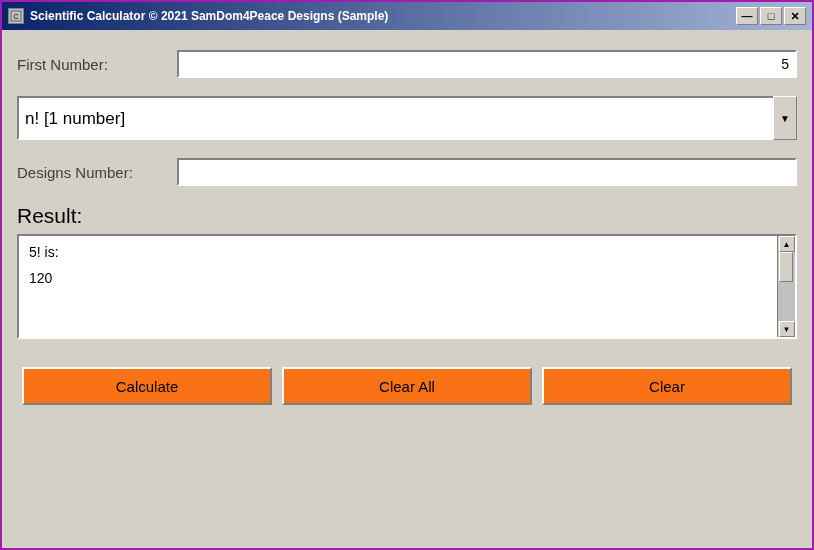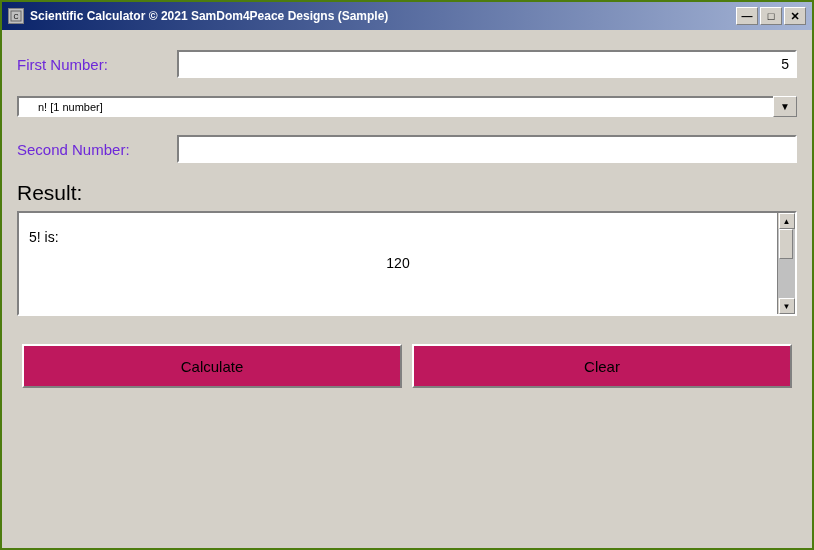--- a/index.html
+++ b/index.html
@@ -14,21 +14,21 @@
       background: #d4d0c8;
       font-family: 'Segoe UI', Tahoma, Geneva, Verdana, sans-serif;
       font-size: 14px;
       overflow: hidden;
     }
 
     .window {
       width: 814px;
       height: 550px;
       background: #d4d0c8;
-      border: 2px solid #4d7c0f;
+      border: 2px solid #a21caf;
       display: flex;
       flex-direction: column;
     }
 
     .title-bar {
       background: linear-gradient(to right, #0a246a, #a6b5d6);
       color: white;
       padding: 4px 6px;
       display: flex;
       align-items: center;
@@ -92,21 +92,21 @@
     .field-row {
       display: flex;
       align-items: center;
       margin-bottom: 18px;
     }
 
     .field-label {
       width: 160px;
       font-size: 15px;
       font-weight: normal;
-      color: #6d28d9;
+      color: #404040;
       flex-shrink: 0;
     }
 
     .field-input {
       flex: 1;
       height: 28px;
       background: white;
       border: 2px inset #808080;
       border-color: #808080 #ffffff #ffffff #808080;
       border-style: solid;
@@ -121,26 +121,26 @@
       text-align: left;
     }
 
     .select-wrapper {
       flex: 1;
       position: relative;
     }
 
     .select-wrapper select {
       width: 100%;
-      height: 21px;
+      height: 44px;
       background: white;
       border: 2px solid;
       border-color: #808080 #ffffff #ffffff #808080;
-      padding: 2px 19px;
-      font-size: 11px;
+      padding: 2px 6px;
+      font-size: 17px;
       outline: none;
       appearance: none;
       -webkit-appearance: none;
       cursor: pointer;
     }
 
     .select-arrow {
       position: absolute;
       right: 0;
       top: 0;
@@ -172,33 +172,32 @@
       background: white;
       border: 2px solid;
       border-color: #808080 #ffffff #ffffff #808080;
       position: relative;
       overflow: hidden;
     }
 
     .result-text-area {
       width: calc(100% - 18px);
       height: 100%;
-      padding: 16px 10px;
+      padding: 8px 10px;
       overflow-y: auto;
     }
 
     .result-line1 {
       font-size: 14px;
       color: #000;
     }
 
     .result-line2 {
       font-size: 14px;
       color: #000;
-      text-align: center;
       margin-top: 10px;
     }
 
     .scrollbar {
       position: absolute;
       right: 0;
       top: 0;
       width: 18px;
       height: 100%;
       background: #d4d0c8;
@@ -243,22 +242,22 @@
     .buttons-row {
       display: flex;
       gap: 10px;
       justify-content: flex-start;
       margin-top: 8px;
       padding: 10px 5px 5px 5px;
     }
 
     .btn {
       flex: 1;
-      height: 44px;
-      background: #be185d;
+      height: 38px;
+      background: #f97316;
       border: 2px solid;
       border-color: #ffffff #808080 #808080 #ffffff;
       font-size: 15px;
       cursor: pointer;
       color: #000;
       display: flex;
       align-items: center;
       justify-content: center;
     }
   </style>
@@ -303,21 +302,21 @@
           <option>log [1 number]</option>
           <option>sin [1 number]</option>
           <option>cos [1 number]</option>
           <option>tan [1 number]</option>
         </select>
         <div class="select-arrow">▼</div>
       </div>
     </div>
 
     <div class="field-row">
-      <span class="field-label">Second Number:</span>
+      <span class="field-label">Designs Number:</span>
       <input class="field-input second-number" type="text" value="" style="">
     </div>
 
     <div class="result-section">
       <div class="result-label">Result:</div>
       <div class="result-box">
         <div class="result-text-area">
           <div class="result-line1">5! is:</div>
           <div class="result-line2">120</div>
         </div>
@@ -326,16 +325,17 @@
           <div class="scroll-track">
             <div class="scroll-thumb"></div>
           </div>
           <div class="scroll-down">▼</div>
         </div>
       </div>
     </div>
 
     <div class="buttons-row">
       <button class="btn">Calculate</button>
+      <button class="btn">Clear All</button>
       <button class="btn">Clear</button>
     </div>
   </div>
 </div>
 
 </body></html>

